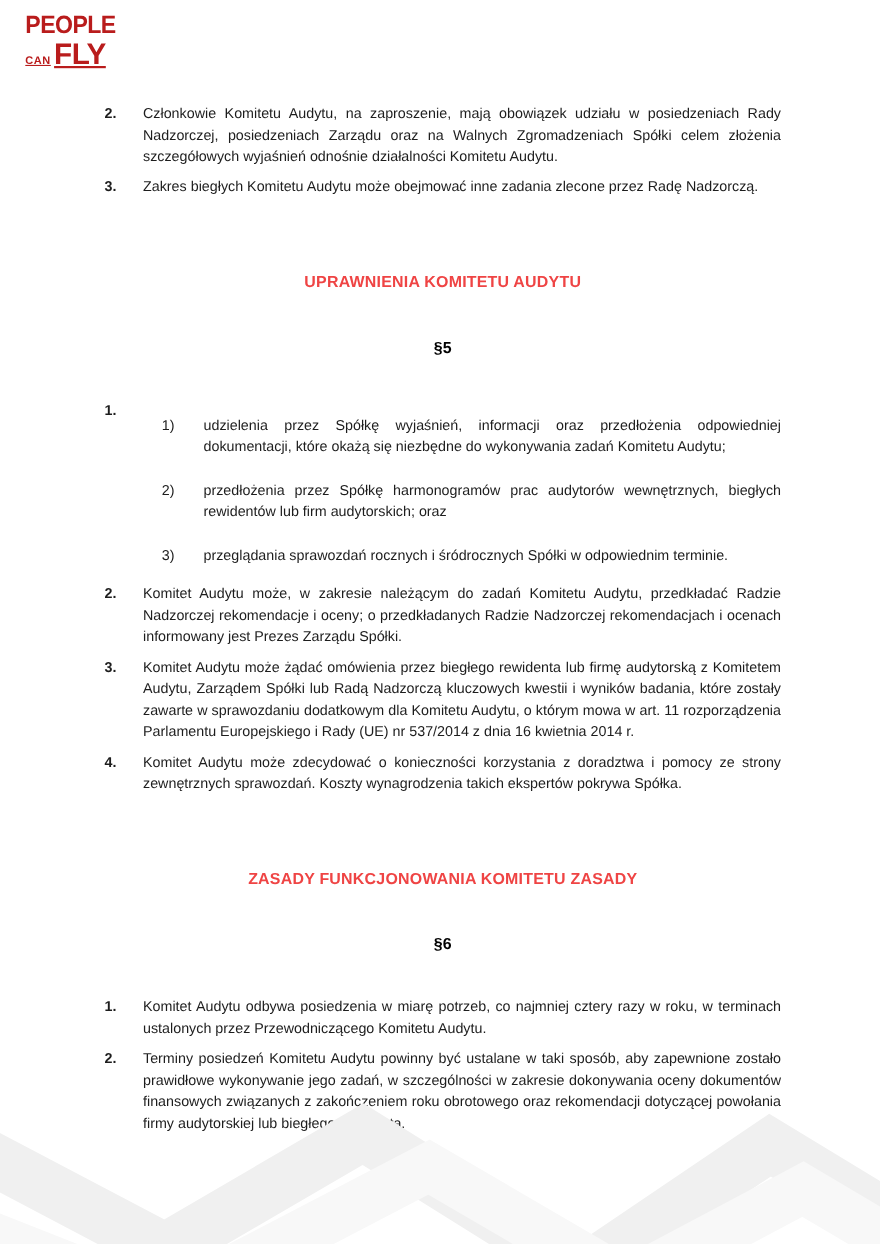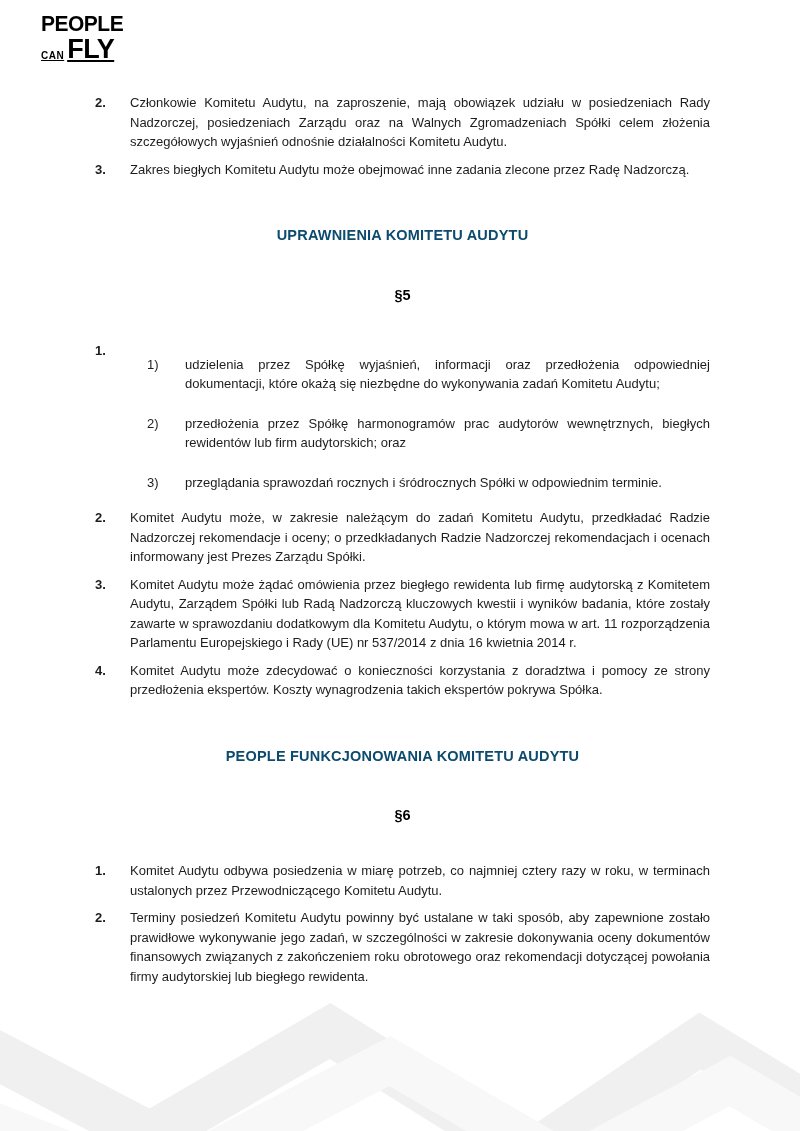--- a/index.html
+++ b/index.html
@@ -5,21 +5,21 @@
   * { margin: 0; padding: 0; box-sizing: border-box; }
   html, body { background: #ffffff; }
   body {
     width: 800px; height: 1131px;
     position: relative; overflow: hidden;
     font-family: "Liberation Sans", sans-serif;
     color: #1d1d1d;
   }
 
   
-  .logo { position: absolute; top: 12px; left: 41px; color: #000000; line-height: 1; }
+  .logo { position: absolute; top: 12px; left: 23px; color: #b91c1c; line-height: 1; }
   .logo-l1 { font-size: 21px; font-weight: 900; letter-spacing: -0.5px; transform: scaleY(1.08); transform-origin: top left; }
   .logo-l2 { display: flex; align-items: flex-end; gap: 3px; margin-top: 3px; text-decoration: underline; }
   .logo-can { font-size: 10px; font-weight: 700; padding-bottom: 2px; letter-spacing: 0.5px; }
   .logo-fly { font-size: 27px; font-weight: 900; letter-spacing: -0.5px; }
 
   
   .content {
     position: absolute; top: 93px; left: 95px;
     width: 615px;
     font-size: 13px; line-height: 1.5;
@@ -31,23 +31,23 @@
   .txt-wrap { flex: 1; }
   .txt-wrap > .txt { flex: none; }
 
   .subitems { margin-top: 14px; }
   .subitem { display: flex; padding-left: 17px; margin-bottom: 20px; }
   .subitem:last-child { margin-bottom: 8px; }
   .snum { width: 38px; flex: none; font-weight: 400; }
   .stxt { flex: 1; text-align: justify; }
 
   .sec-title {
-    text-align: center; font-weight: 800; color: #0c4a6e;
+    text-align: center; font-weight: 800; color: #ef4444;
     font-size: 14.5px; letter-spacing: 0.2px;
-    margin-top: 46px;
+    margin-top: 68px;
   }
   .sec-symbol {
     text-align: center; font-weight: 800; color: #000;
     font-size: 14.5px;
     margin-top: 38px; margin-bottom: 34px;
   }
 
   
   .deco { position: absolute; bottom: 0; left: 0; display: block; }
 </style>
@@ -101,24 +101,24 @@
     <div class="item">
       <div class="num">2.</div>
       <div class="txt">Komitet Audytu może, w zakresie należącym do zadań Komitetu Audytu, przedkładać Radzie Nadzorczej rekomendacje i oceny; o przedkładanych Radzie Nadzorczej rekomendacjach i ocenach informowany jest Prezes Zarządu Spółki.</div>
     </div>
     <div class="item">
       <div class="num">3.</div>
       <div class="txt">Komitet Audytu może żądać omówienia przez biegłego rewidenta lub firmę audytorską z Komitetem Audytu, Zarządem Spółki lub Radą Nadzorczą kluczowych kwestii i wyników badania, które zostały zawarte w sprawozdaniu dodatkowym dla Komitetu Audytu, o którym mowa w art. 11 rozporządzenia Parlamentu Europejskiego i Rady (UE) nr 537/2014 z dnia 16 kwietnia 2014 r.</div>
     </div>
     <div class="item">
       <div class="num">4.</div>
-      <div class="txt">Komitet Audytu może zdecydować o konieczności korzystania z doradztwa i pomocy ze strony przedłożenia ekspertów. Koszty wynagrodzenia takich ekspertów pokrywa Spółka.</div>
+      <div class="txt">Komitet Audytu może zdecydować o konieczności korzystania z doradztwa i pomocy ze strony zewnętrznych sprawozdań. Koszty wynagrodzenia takich ekspertów pokrywa Spółka.</div>
     </div>
 
-    <div class="sec-title">PEOPLE FUNKCJONOWANIA KOMITETU AUDYTU</div>
+    <div class="sec-title">ZASADY FUNKCJONOWANIA KOMITETU ZASADY</div>
     <div class="sec-symbol">§6</div>
 
     <div class="item">
       <div class="num">1.</div>
       <div class="txt">Komitet Audytu odbywa posiedzenia w miarę potrzeb, co najmniej cztery razy w roku, w terminach ustalonych przez Przewodniczącego Komitetu Audytu.</div>
     </div>
     <div class="item">
       <div class="num">2.</div>
       <div class="txt">Terminy posiedzeń Komitetu Audytu powinny być ustalane w taki sposób, aby zapewnione zostało prawidłowe wykonywanie jego zadań, w szczególności w zakresie dokonywania oceny dokumentów finansowych związanych z zakończeniem roku obrotowego oraz rekomendacji dotyczącej powołania firmy audytorskiej lub biegłego rewidenta.</div>
     </div>

